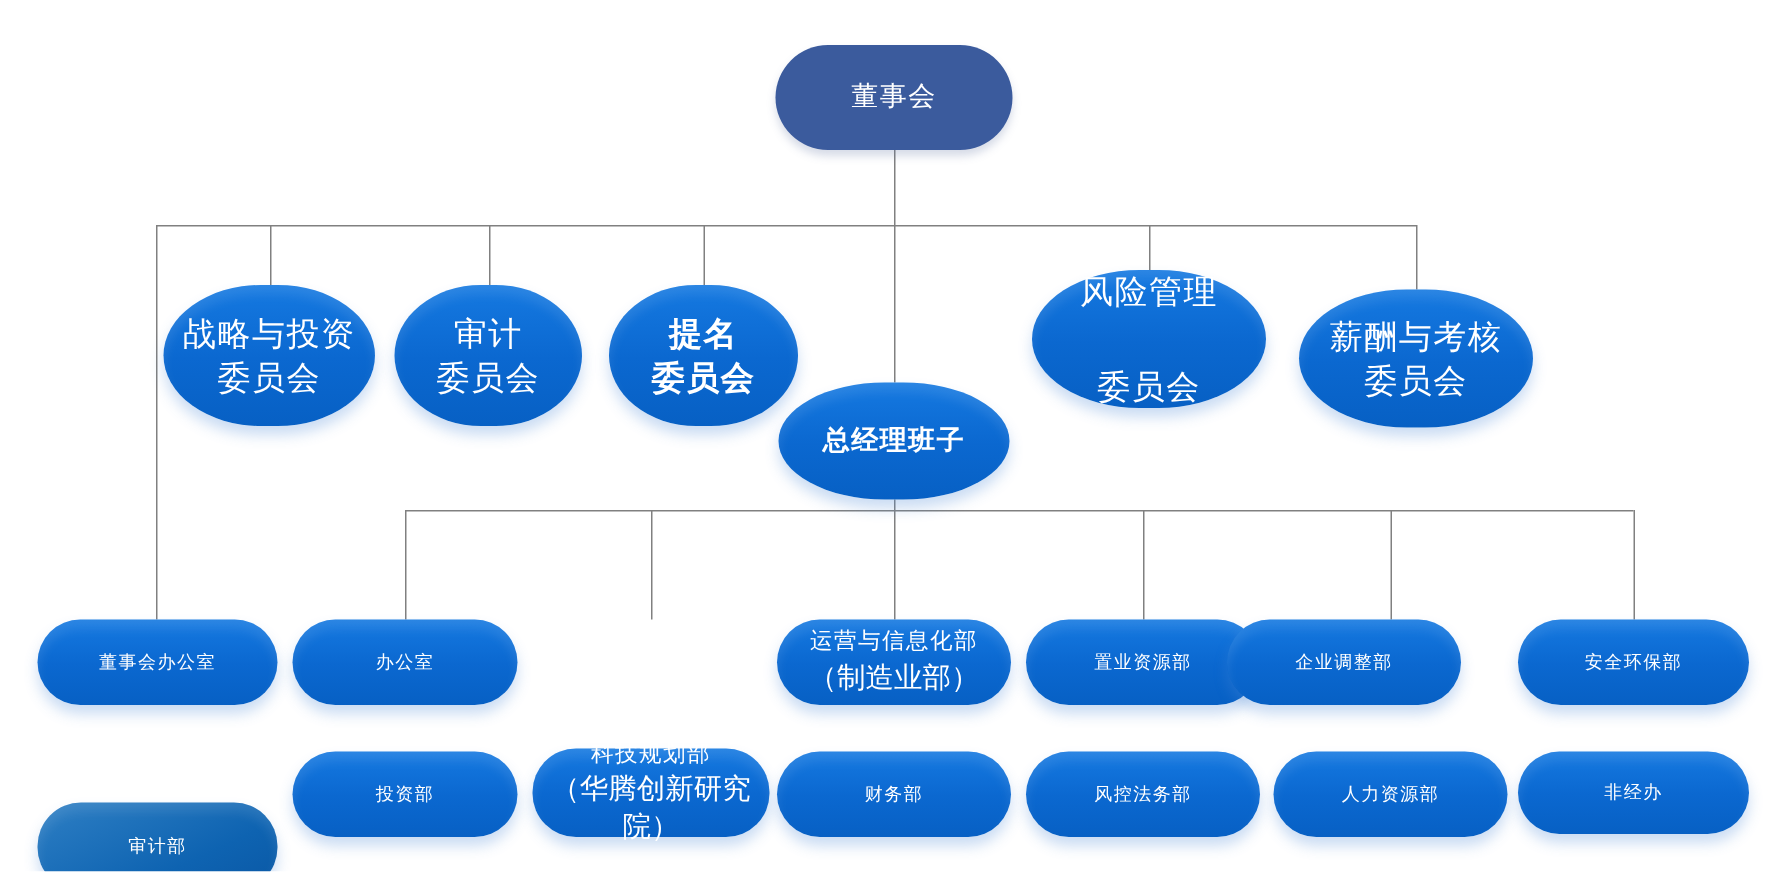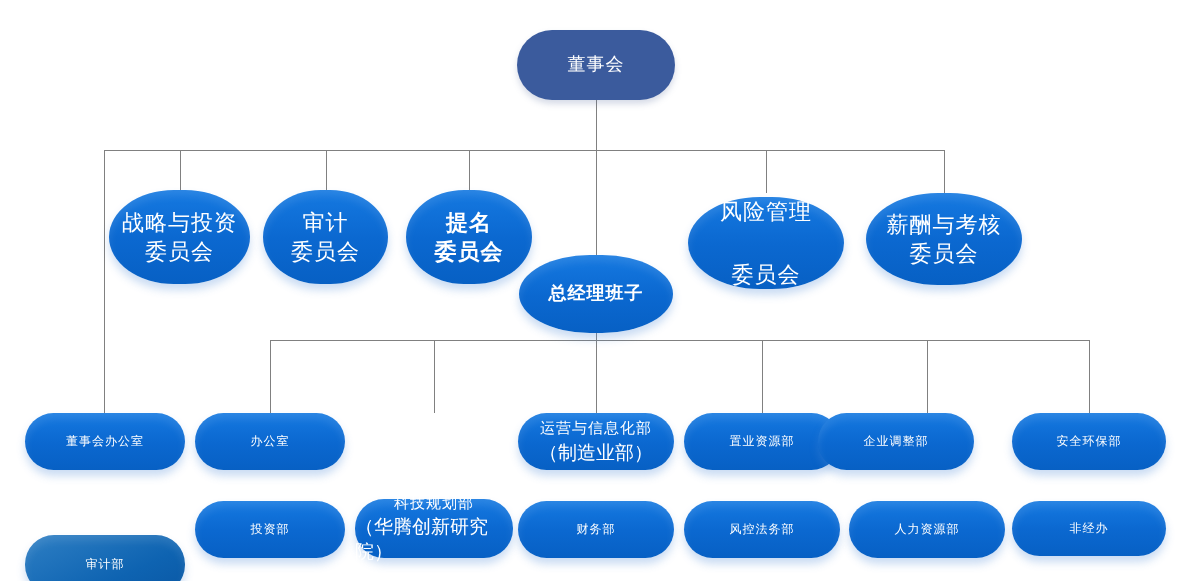--- a/index.html
+++ b/index.html
@@ -2,21 +2,21 @@
 <html><head>
 <meta charset="utf-8">
 <style>
   html,body{margin:0;padding:0;background:#ffffff;}
   .canvas{
     position:relative;width:1187px;height:581px;background:#ffffff;overflow:hidden;
     font-family:"Liberation Sans",sans-serif;
   }
   .node{
     position:absolute;display:flex;flex-direction:column;align-items:center;justify-content:center;
-    color:#ffffff;text-align:left;line-height:1.32;letter-spacing:1px;
+    color:#ffffff;text-align:center;line-height:1.32;letter-spacing:1px;
   }
   .blue{
     background:linear-gradient(180deg,#1579e1 0%,#0b68d0 52%,#0760c4 100%);
     box-shadow:0 6px 9px rgba(80,140,215,0.30), inset 0 6px 8px rgba(255,255,255,0.10);
   }
   .pill{border-radius:29px;font-size:12px;}
   .oval{border-radius:46% / 50%;font-size:22px;}
   .board{
     background:#3b5b9d;border-radius:35px;font-size:18px;
     box-shadow:0 4px 6px rgba(90,110,160,0.25);
@@ -60,21 +60,21 @@
     <div>委员会</div>
   </div>
   <div class="node blue oval" style="left:263px;top:190px;width:125px;height:94px;">
     <div>审计</div>
     <div>委员会</div>
   </div>
   <div class="node blue oval" style="left:406px;top:190px;width:126px;height:94px;font-weight:bold;">
     <div>提名</div>
     <div>委员会</div>
   </div>
-  <div class="node blue oval" style="left:688px;top:197px;width:156px;height:92px;gap:34px;">
+  <div class="node blue oval" style="left:688px;top:180px;width:156px;height:92px;gap:34px;">
     <div>风险管理</div>
     <div>委员会</div>
   </div>
   <div class="node blue oval" style="left:866px;top:193px;width:156px;height:92px;">
     <div>薪酬与考核</div>
     <div>委员会</div>
   </div>
 
   <div class="node blue oval gm" style="left:519px;top:255px;width:154px;height:78px;">
     <div>总经理班子</div>

